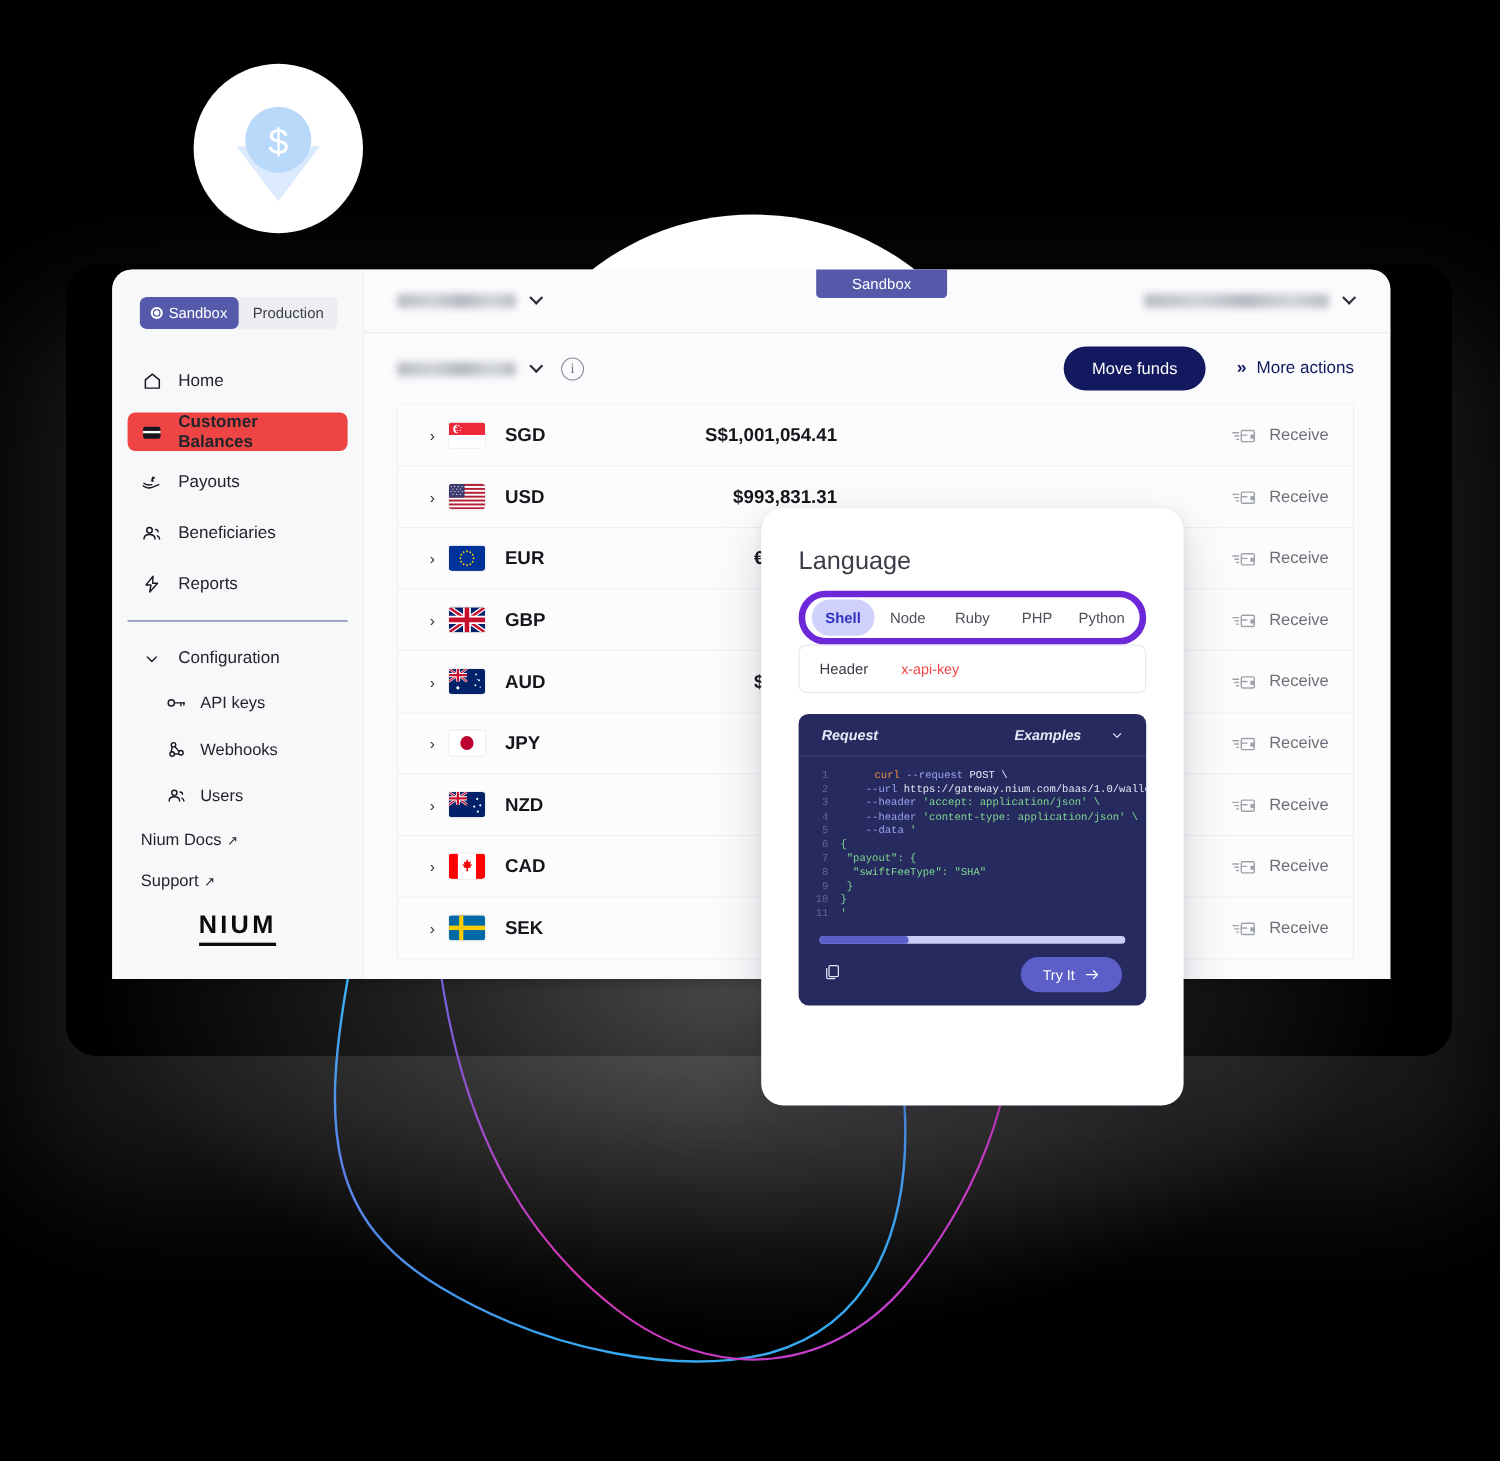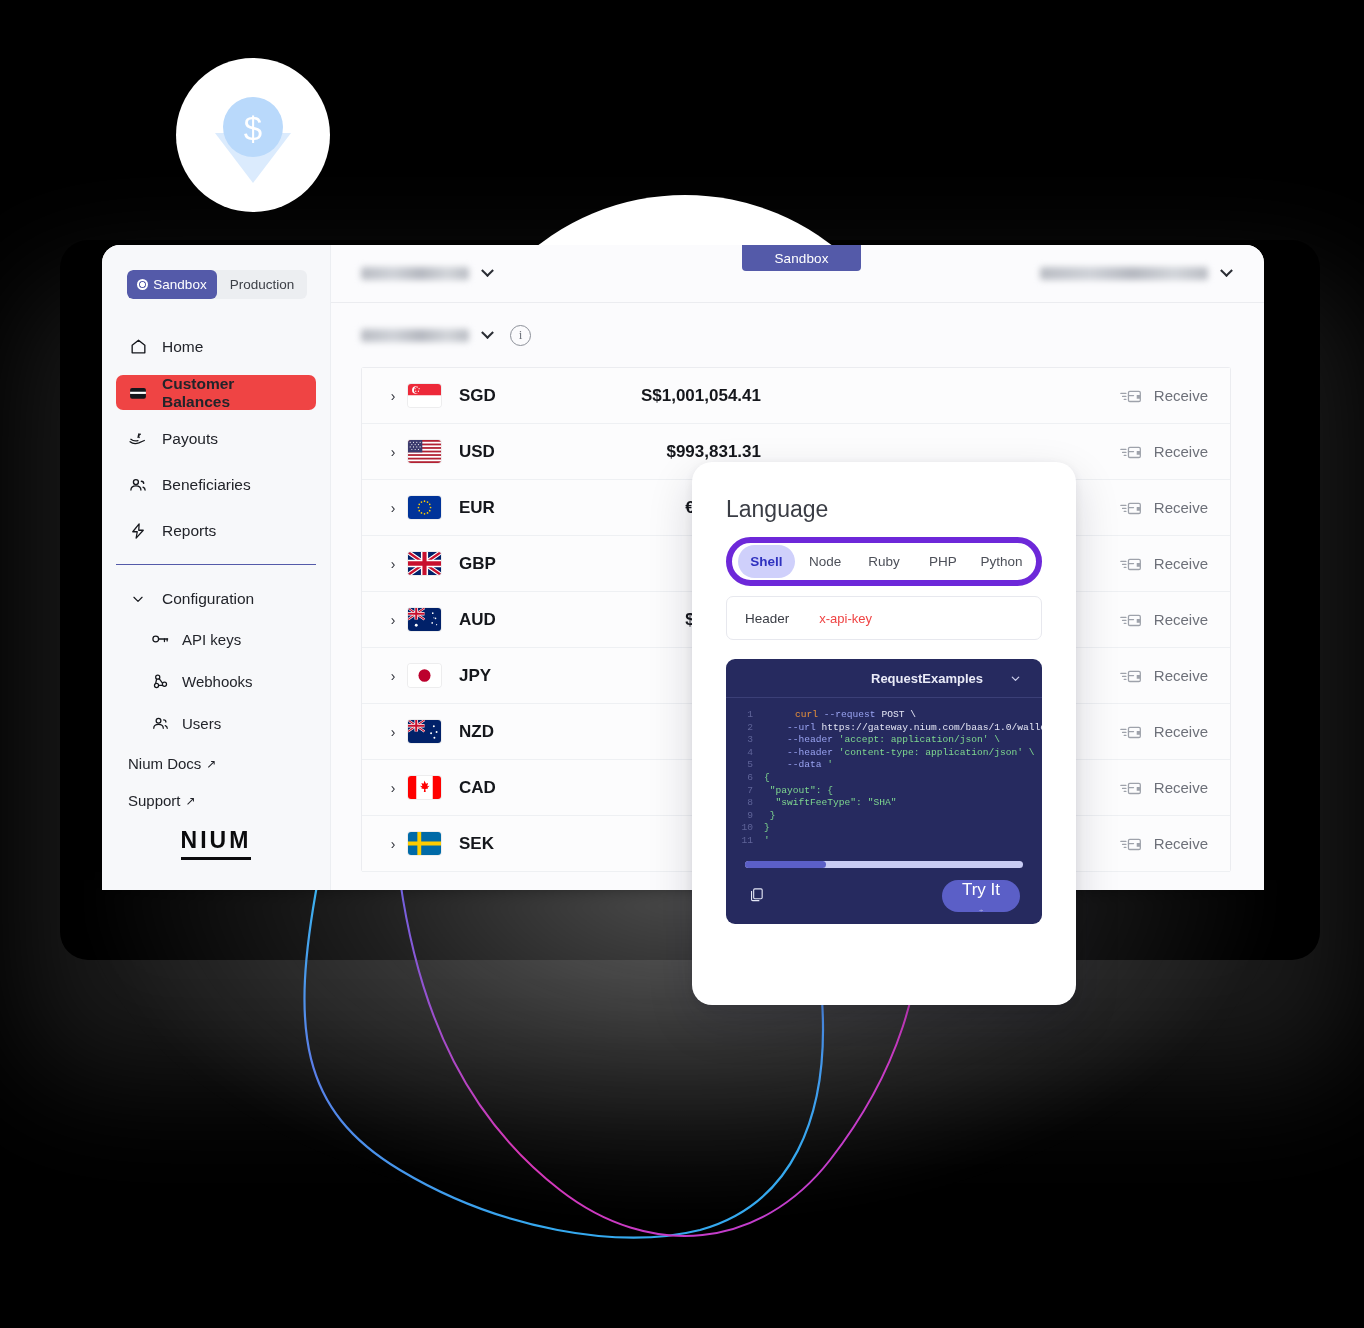--- a/index.html
+++ b/index.html
@@ -227,40 +227,40 @@
     font-size: 13.5px; color: #4d5059; border-radius: 18px; cursor: pointer;
   }
   .lang-tab.active { background: #cfd0fb; color: #2f31bf; font-weight: bold; }
 
   .auth-title { font-size: 18px; color: #3a3d45; margin: 24px 0 12px 0; }
   .auth-field {
     height: 44px;
     border: 1px solid #e7e8ee;
     border-radius: 7px;
     display: flex; align-items: center;
-    padding: 0 18px; gap: 30px; margin-top: 10px;
+    padding: 0 18px; gap: 30px;
   }
   .auth-label { font-size: 13.5px; color: #3a3d45; font-weight: 500; }
   .auth-ph { font-size: 13px; color: #ef4444; }
 
   .code-card {
     margin-top: 19px;
     background: #262a5f;
     border-radius: 9px;
     height: 265px;
     display: flex; flex-direction: column;
     overflow: hidden;
   }
   .code-head {
     height: 39px;
-    display: flex; align-items: center; justify-content: flex-end;
+    display: flex; align-items: center; justify-content: space-between;
     padding: 0 21px;
     border-bottom: 1px solid #3b3f77;
     color: #e9eaf7;
-    font-size: 13px; font-weight: bold;
+    font-size: 13px; font-weight: bold; font-style: italic;
   }
   .examples { display: flex; align-items: center; gap: 27px; cursor: pointer; }
   .code-body { flex: 1; padding: 11px 0 0 0; overflow: hidden; font-family: "Liberation Mono", monospace; font-size: 9.6px; line-height: 12.6px; }
   .cline { display: flex; }
   .lno { width: 38px; text-align: right; padding-right: 11px; color: #5f6499; flex: 0 0 38px; }
   .ctext { white-space: pre; color: #e4e6f5; }
   .k-cmd { color: #e8903a; margin-left: 31px; }
   .k-flag { color: #9aa4f2; }
   .k-str { color: #7fd88f; }
   .k-val { color: #e4e6f5; }
@@ -270,23 +270,22 @@
     height: 7px; margin: 0 19px 0 19px;
     background: #c9ccf4; border-radius: 4px; position: relative; cursor: pointer;
   }
   .scrollbar .thumb { position: absolute; left: 0; top: 0; height: 7px; width: 29%; background: #5b5fc7; border-radius: 4px; }
 
   .code-foot { height: 56px; display: flex; align-items: center; justify-content: space-between; padding: 0 22px; }
   .copy-ico { cursor: pointer; }
   .tryit {
     background: #5b5fc7; color: #fff; border: none;
     height: 32px; padding: 0 20px; border-radius: 17px;
-    font-size: 17px; display: flex; align-items: center; gap: 9px; cursor: pointer;
+    font-size: 13px; display: flex; align-items: center; gap: 9px; cursor: pointer;
     font-family: inherit;
-    flex-direction: column;
   }
 </style>
 </head>
 <body>
 
 <div class="backdrop">
   <div class="big-circle"></div>
   <div class="glow2"></div>
   <div class="glow"></div>
 
@@ -467,20 +466,27 @@
       </div>
     </div>
 
     <div class="subbar">
       <div class="subbar-left">
         <div style="display:flex;align-items:center;gap:14px;">
           <span class="redacted" style="width:108px"></span>
           <span class="chev-sm"></span>
         </div>
         <span class="info-ico">i</span>
+      </div>
+      <div class="subbar-right">
+        <button class="btn-primary">Move funds</button>
+        <div class="more-actions">
+          <span class="gg">»</span>
+          <span>More actions</span>
+        </div>
       </div>
     </div>
 
     <div class="table" id="balances-table">
         <div class="row">
           <span class="exp">›</span>
           <span class="flag"><svg viewBox="0 0 60 40" preserveAspectRatio="none" width="100%" height="100%">
               <rect width="60" height="20" fill="#ED2939"></rect>
               <rect y="20" width="60" height="20" fill="#fff"></rect>
               <circle cx="14" cy="10.5" r="6.6" fill="#fff"></circle>

